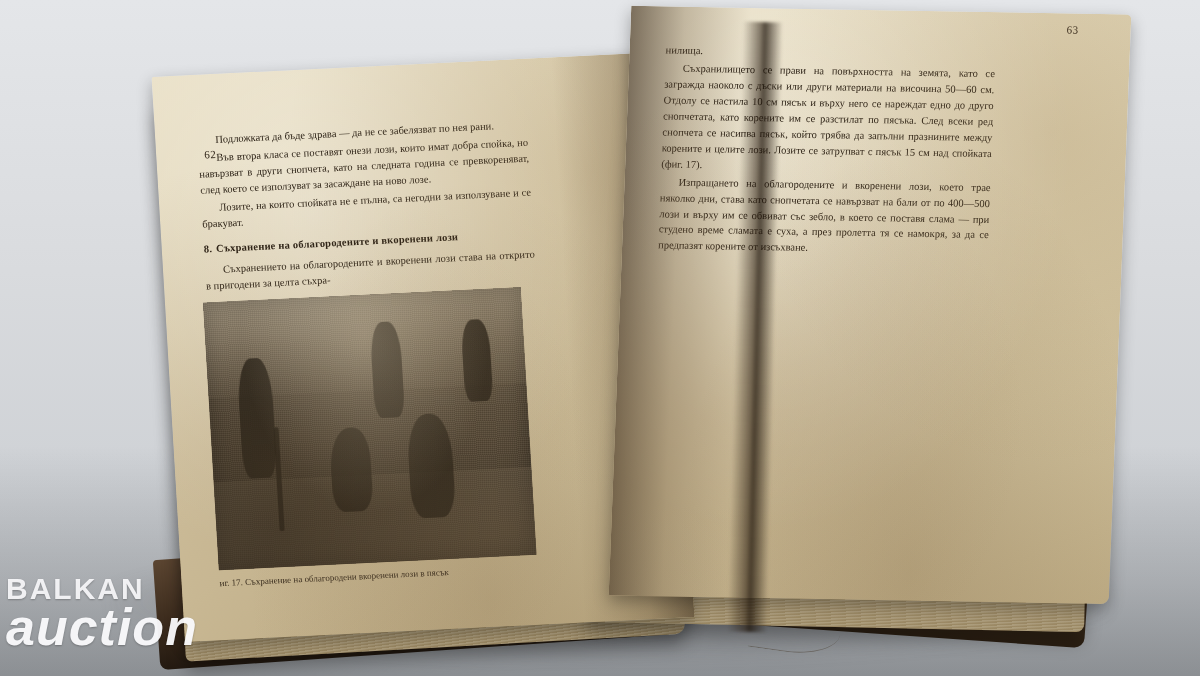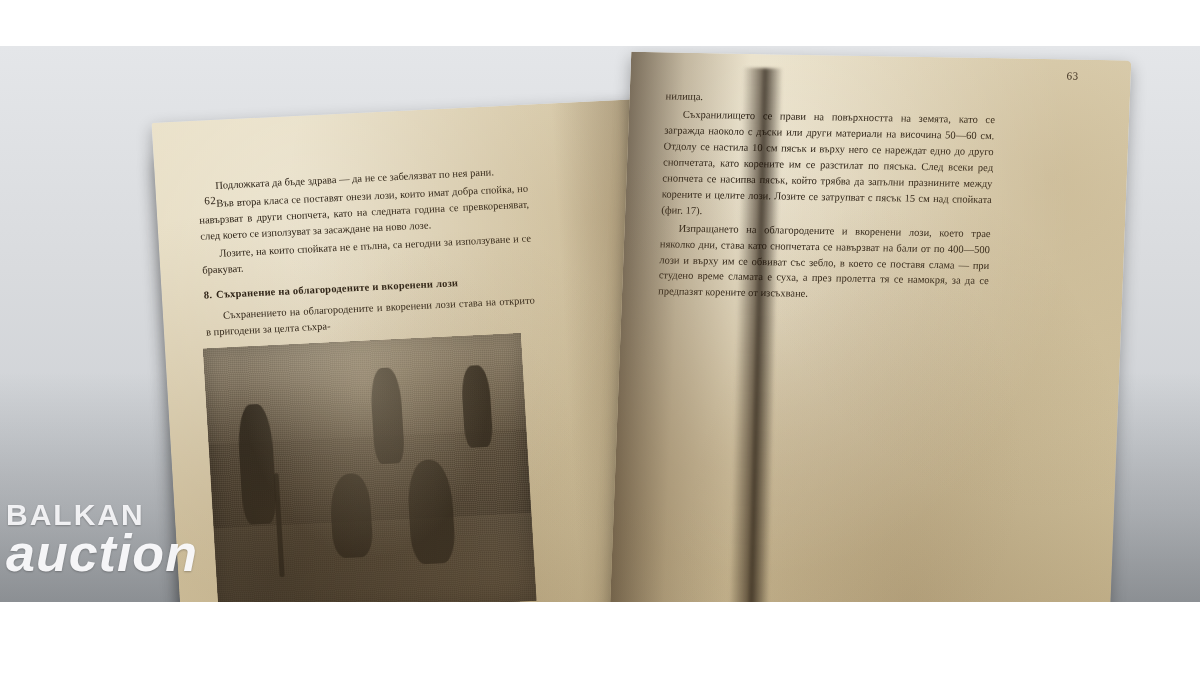--- a/index.html
+++ b/index.html
@@ -3,25 +3,24 @@
 <meta charset="utf-8">
 <style>
   html, body {
     margin: 0;
     padding: 0;
     background: #ffffff;
   }
   #scene {
     position: relative;
     width: 1200px;
-    height: 556px;
+    height: 676px;
     overflow: hidden;
     background: radial-gradient(ellipse at 50% 45%, #e9eaec 0%, #dcdee1 45%, #c9ccd0 100%);
     font-family: "Liberation Serif", serif;
-    margin-top: 46px;
   }
 
   
   .backdrop {
     position: absolute;
     inset: 0;
     background: linear-gradient(180deg, #e4e6e9 0%, #d9dbde 40%, #cfd2d6 70%, #c2c5c9 100%);
   }
   .backdrop-shadow {
     position: absolute;

